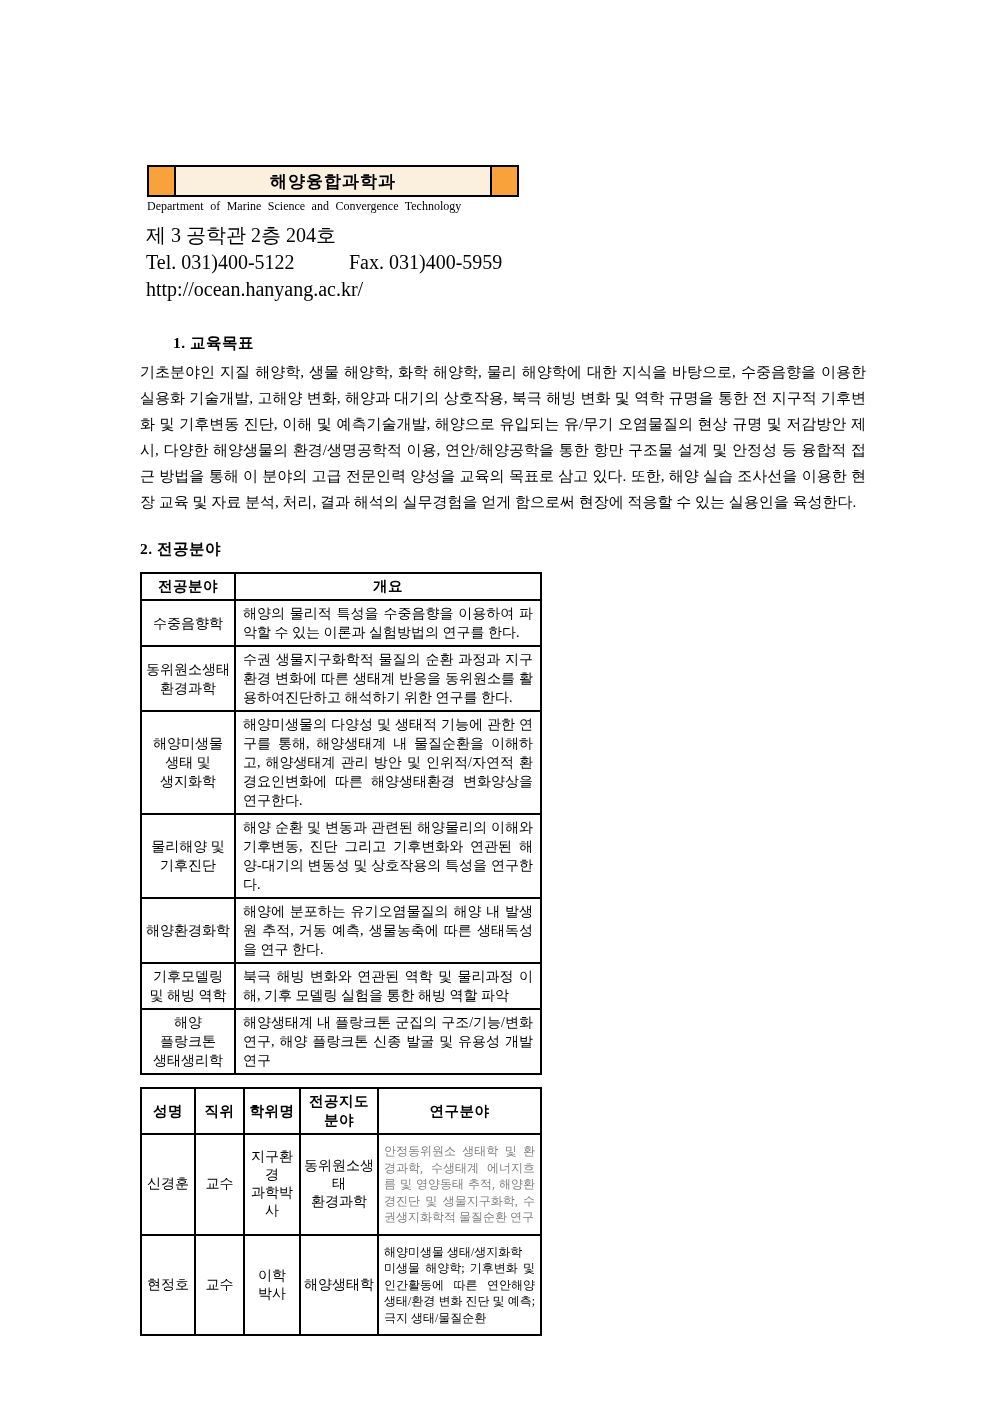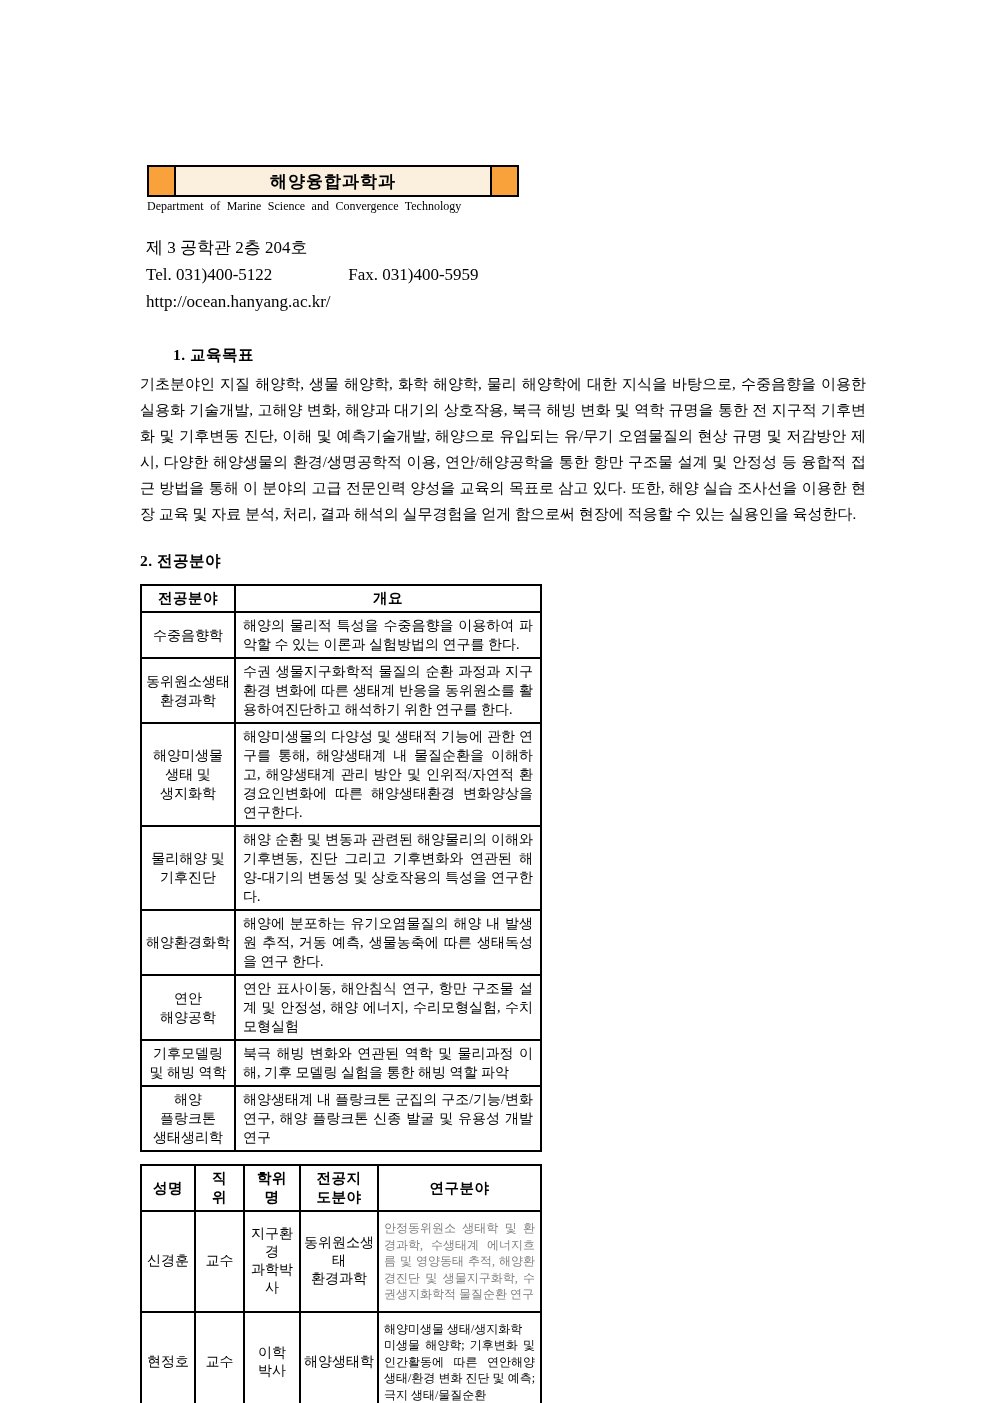--- a/index.html
+++ b/index.html
@@ -44,21 +44,21 @@
   .subtitle {
     margin-left: 7px;
     margin-top: 2px;
     width: 372px;
     text-align: left;
     font-size: 12px;
     word-spacing: 3.5px;
     white-space: nowrap;
   }
   
-  .contact { margin-top: 20px; font-size: 17px; }
+  .contact { margin-top: 8px; font-size: 20px; }
   .contact .line { margin-left: 6px; line-height: 27px; }
   .tel { display: inline-block; width: 198px; }
   
   .sec-heading {
     font-weight: bold;
     font-size: 15.5px;
     letter-spacing: 0.5px;
   }
   .sec1-heading { margin-top: 30px; margin-left: 33px; }
   .edu-body {
@@ -75,21 +75,21 @@
     border-collapse: collapse;
     margin-top: 12px;
     width: 400px;
     table-layout: fixed;
   }
   th, td { border: 2px solid #000; }
   th {
     font-size: 14.5px;
     font-weight: bold;
     text-align: center;
-    padding: 3px 9px;
+    padding: 3px 2px;
     letter-spacing: 0.5px;
   }
   .majors-table col.c-field { width: 94px; }
   .majors-table col.c-summary { width: 306px; }
   td.field-cell {
     text-align: center;
     vertical-align: middle;
     font-size: 14px;
     line-height: 19px;
     white-space: pre-line;
@@ -177,25 +177,20 @@
         <td class="summary-cell">해양미생물의 다양성 및 생태적 기능에 관한 연구를 통해, 해양생태계 내 물질순환을 이해하고, 해양생태계 관리 방안 및 인위적/자연적 환경요인변화에 따른 해양생태환경 변화양상을 연구한다.</td>
       </tr>
       <tr>
         <td class="field-cell">물리해양 및
 기후진단</td>
         <td class="summary-cell">해양 순환 및 변동과 관련된 해양물리의 이해와 기후변동, 진단 그리고 기후변화와 연관된 해양-대기의 변동성 및 상호작용의 특성을 연구한다.</td>
       </tr>
       <tr>
         <td class="field-cell">해양환경화학</td>
         <td class="summary-cell">해양에 분포하는 유기오염물질의 해양 내 발생원 추적, 거동 예측, 생물농축에 따른 생태독성을 연구 한다.</td>
-      </tr>
-      <tr>
-        <td class="field-cell">연안
-해양공학</td>
-        <td class="summary-cell">연안 표사이동, 해안침식 연구, 항만 구조물 설계 및 안정성, 해양 에너지, 수리모형실험, 수치모형실험</td>
       </tr>
       <tr>
         <td class="field-cell">기후모델링
 및 해빙 역학</td>
         <td class="summary-cell">북극 해빙 변화와 연관된 역학 및 물리과정 이해, 기후 모델링 실험을 통한 해빙 역할 파악</td>
       </tr>
       <tr>
         <td class="field-cell">해양
 플랑크톤
 생태생리학</td>

